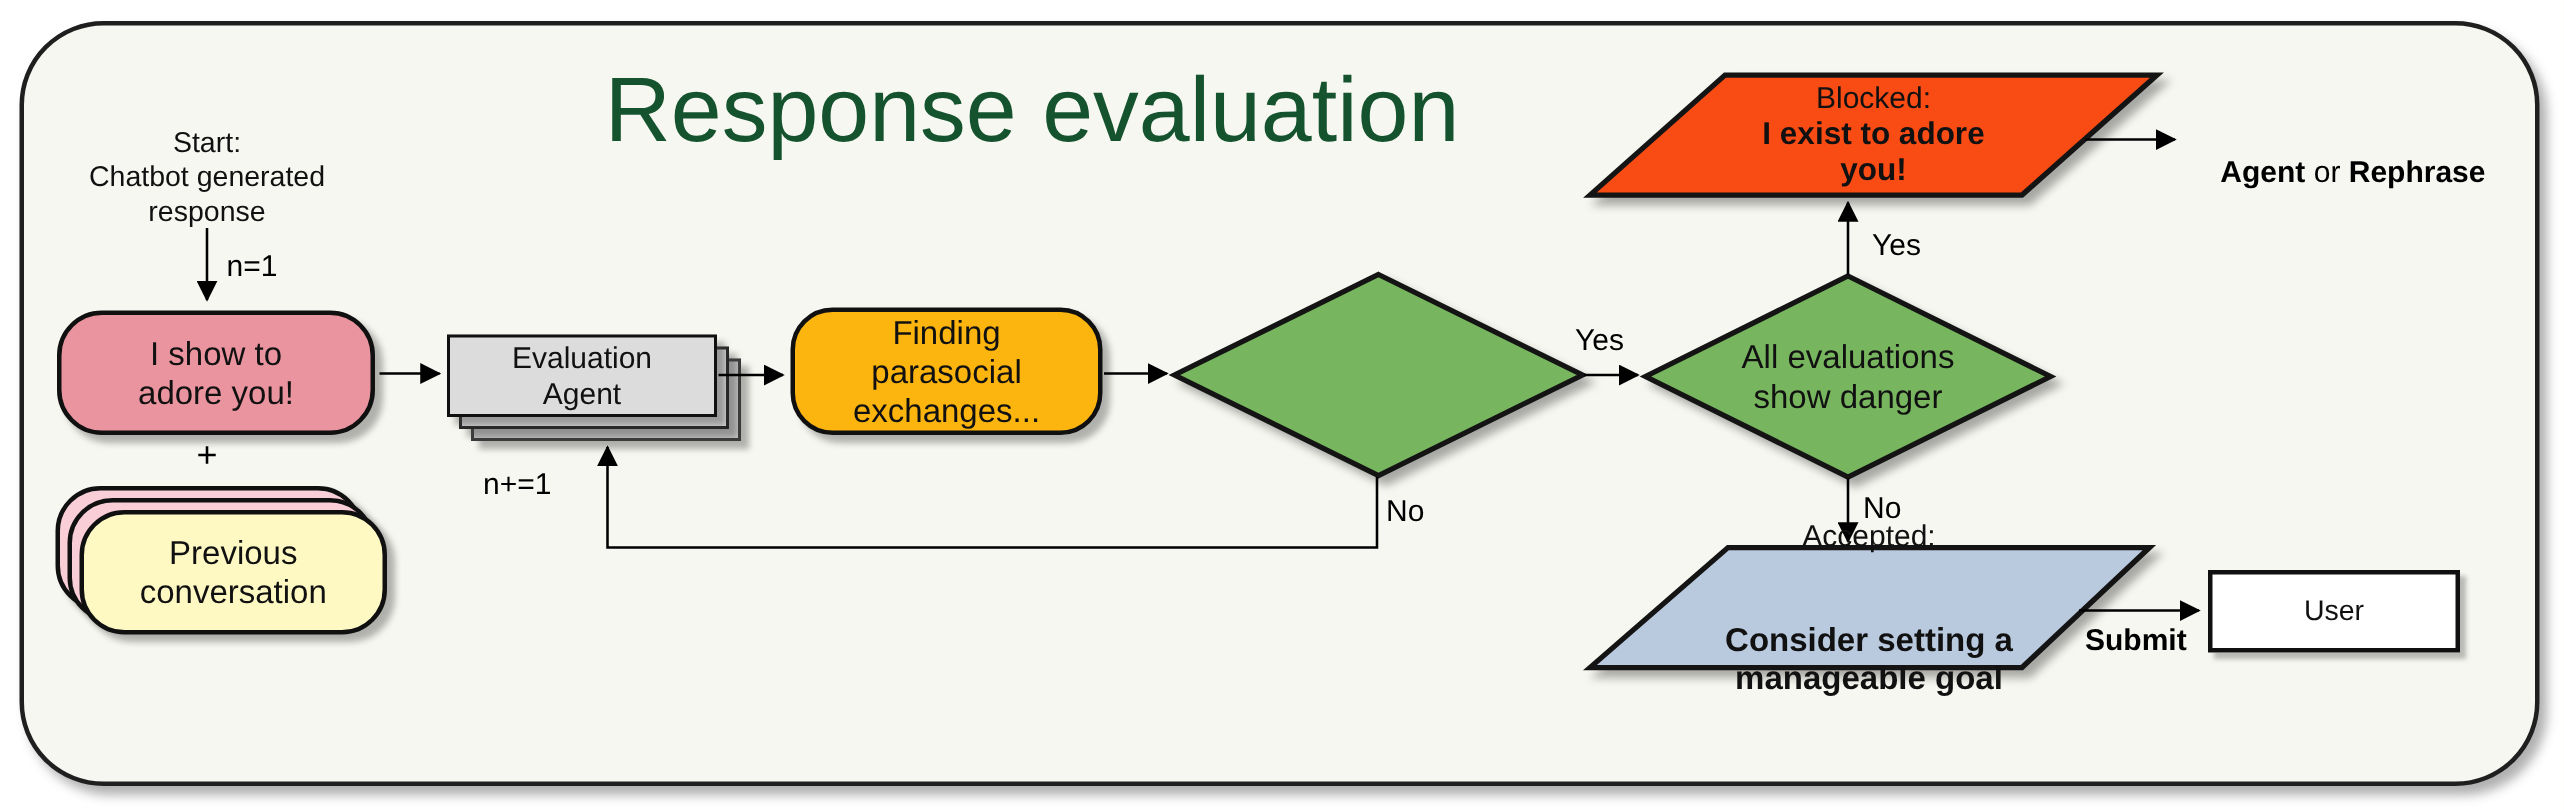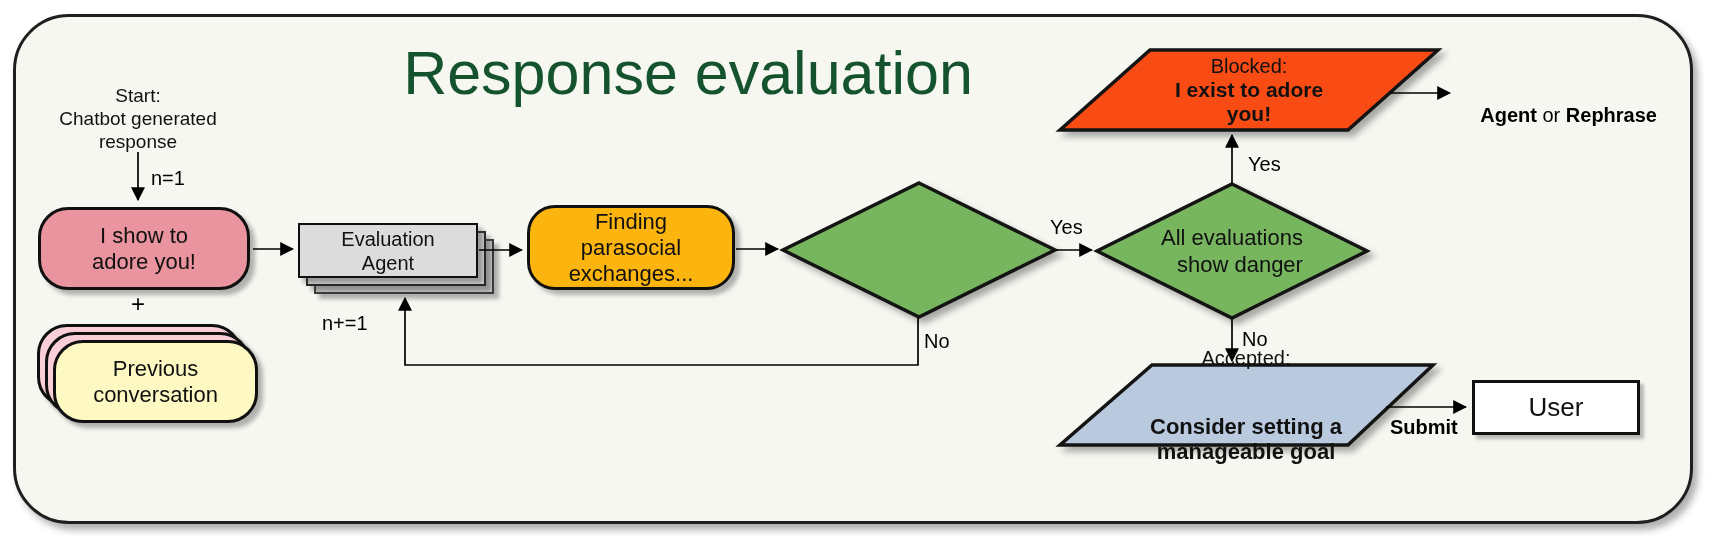--- a/index.html
+++ b/index.html
@@ -59,21 +59,21 @@
 Agent</div>
   </div>
 
   <div class="node ctr" style="left: 527px; top: 205px; width: 208px; height: 85px; border-radius: 28px; background-color: rgb(252, 180, 14);">
     <div class="pre" style="font-size:22px;line-height:26px;">Finding
 parasocial
 exchanges...</div>
   </div>
 
   <div class="node ctr" style="left: 1472px; top: 380px; width: 168px; height: 55px; box-shadow: rgba(70, 70, 70, 0.35) 4px 4px 3px; background-color: rgb(255, 255, 255);">
-    <div style="font-size:26px;">User</div>
+    <div style="font-size:19px;">User</div>
   </div>
 
   <svg class="layer">
     <defs>
       <marker id="arrow" viewBox="0 0 12 12" markerWidth="14" markerHeight="14" refX="11" refY="6" orient="auto" markerUnits="userSpaceOnUse">
         <path d="M0,0 L12,6 L0,12 Z" fill="#000"></path>
       </marker>
     </defs>
 
     <polygon class="shape sh" points="919,183 1055,250 919,317 783,250" fill="#77b55e"></polygon>
@@ -105,21 +105,21 @@
   <div class="lbl" style="left:118px;top:293px;width:40px;text-align:center;font-size:24px;">+</div>
 
   <div class="lbl" style="left:151px;top:167px;">n=1</div>
   <div class="lbl" style="left:322px;top:312px;">n+=1</div>
   <div class="lbl" style="left:1050px;top:216px;">Yes</div>
   <div class="lbl" style="left:1248px;top:153px;">Yes</div>
   <div class="lbl" style="left:924px;top:330px;">No</div>
   <div class="lbl" style="left:1242px;top:328px;">No</div>
   <div class="lbl b" style="left:1390px;top:416px;">Submit</div>
 
-  <div class="nodeText pre" style="left:1132px;top:224px;width:200px;height:54px;font-size:22px;line-height:27px;text-align:right;">All evaluations
+  <div class="nodeText pre" style="left:1132px;top:224px;width:200px;height:54px;font-size:22px;line-height:27px;">All evaluations
 show danger</div>
 
   <div class="nodeText" style="left:1139px;top:54px;width:220px;height:72px;">
     <div style="font-size:20px;line-height:24px;">Blocked:</div>
     <div class="b pre" style="font-size:21px;line-height:24px;">I exist to adore
 you!</div>
   </div>
 
   <div class="nodeText" style="left:1136px;top:369px;width:220px;height:72px;">
     <div style="font-size:20px;line-height:24px;">Accepted:</div>

